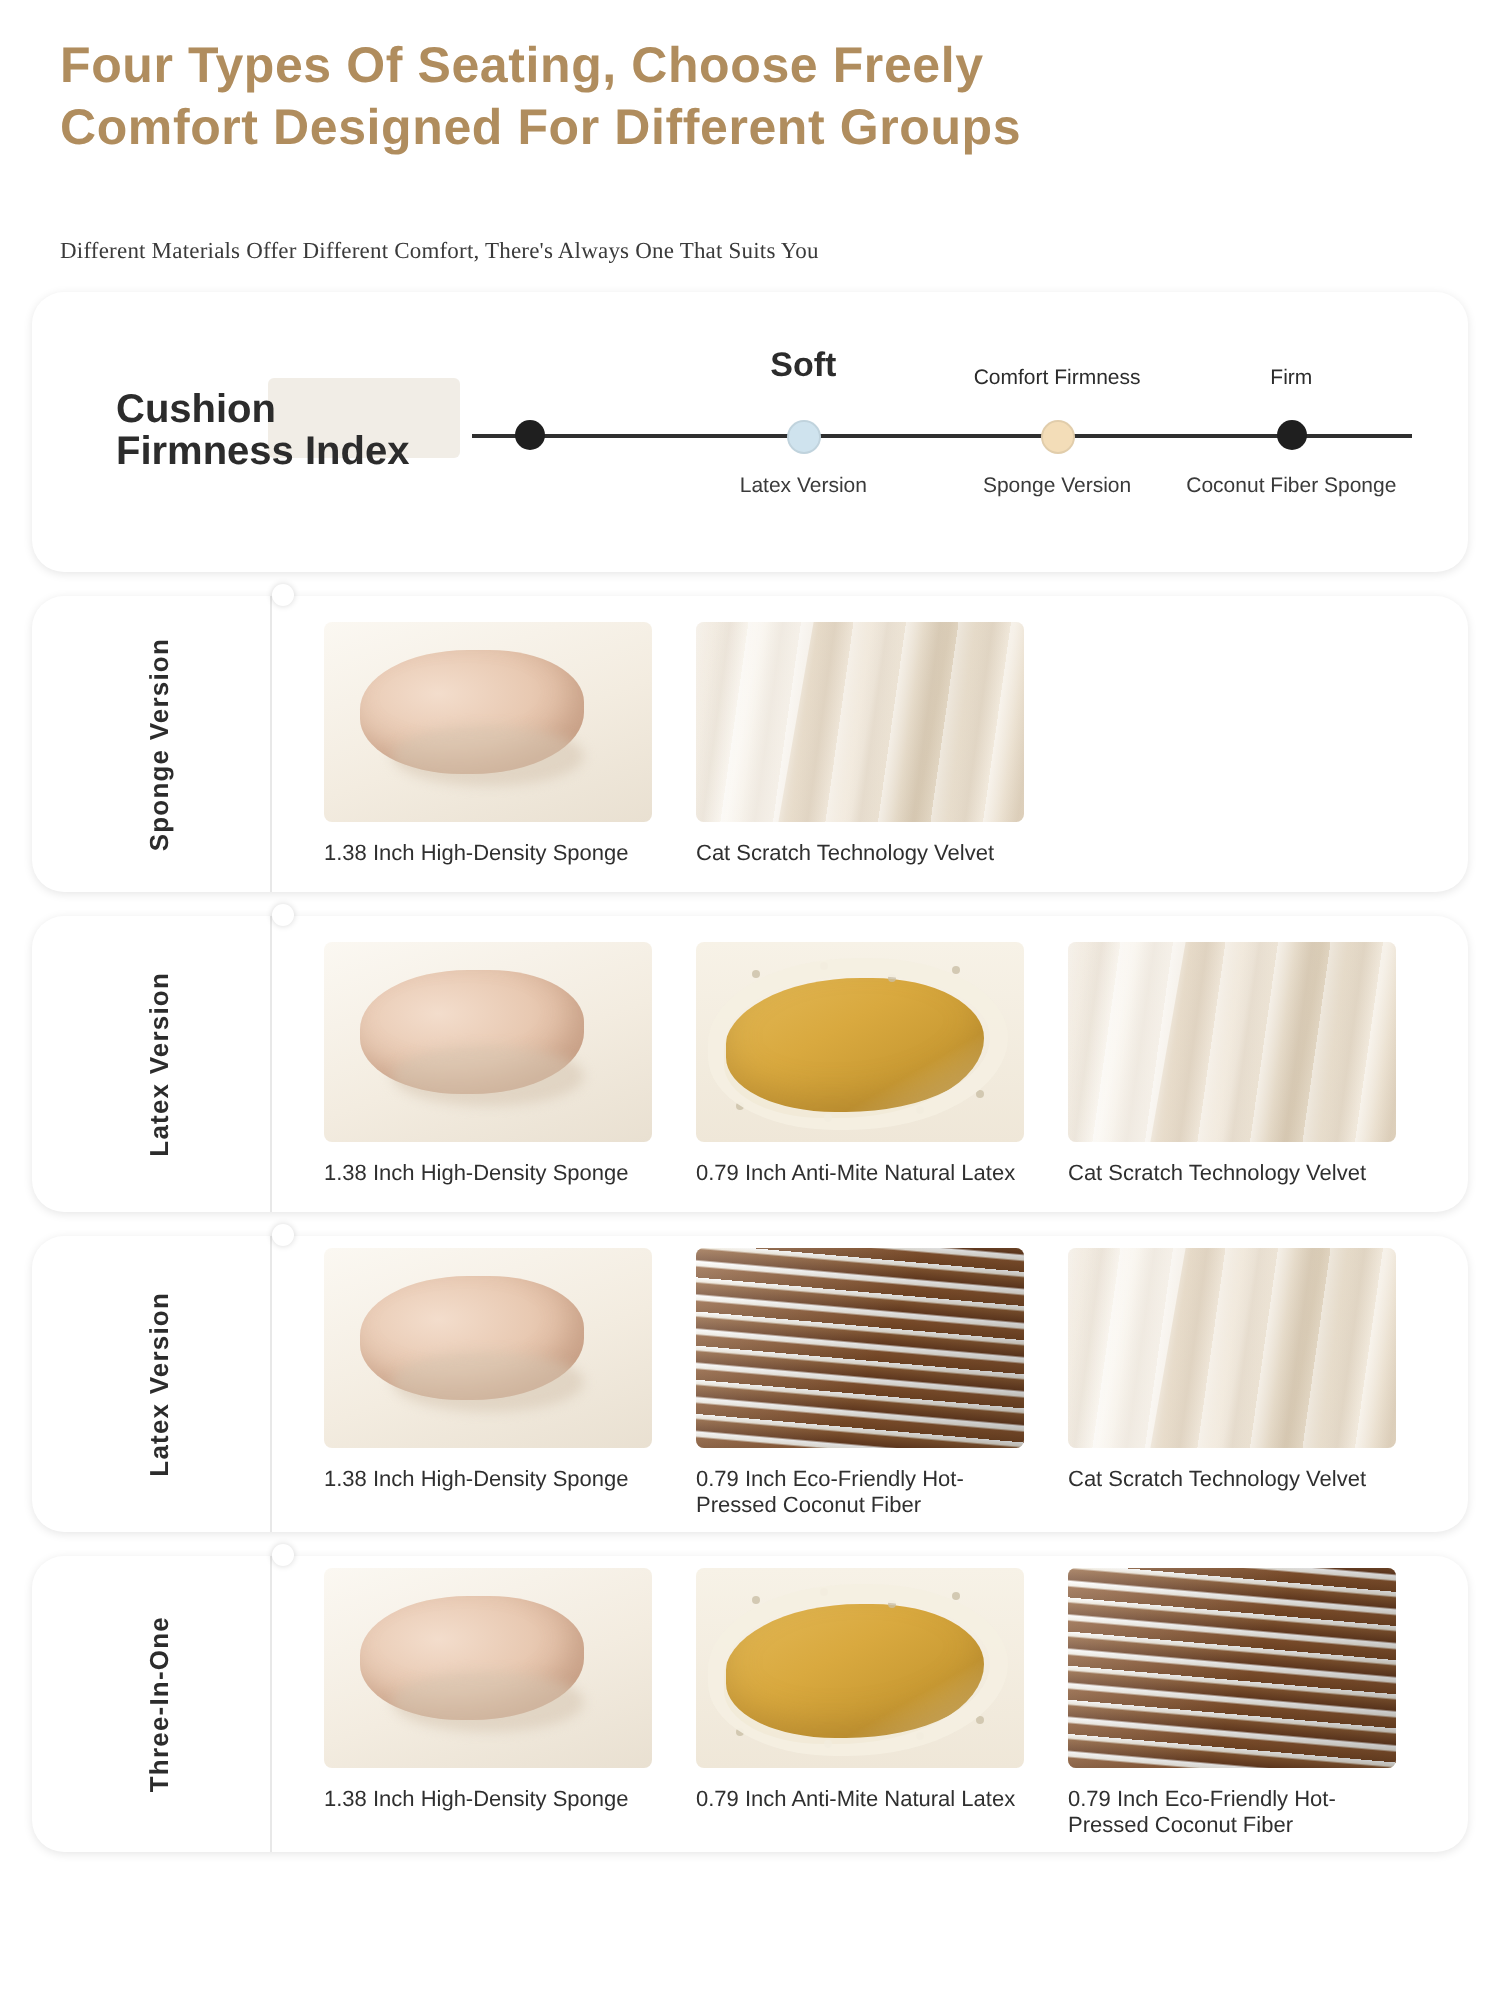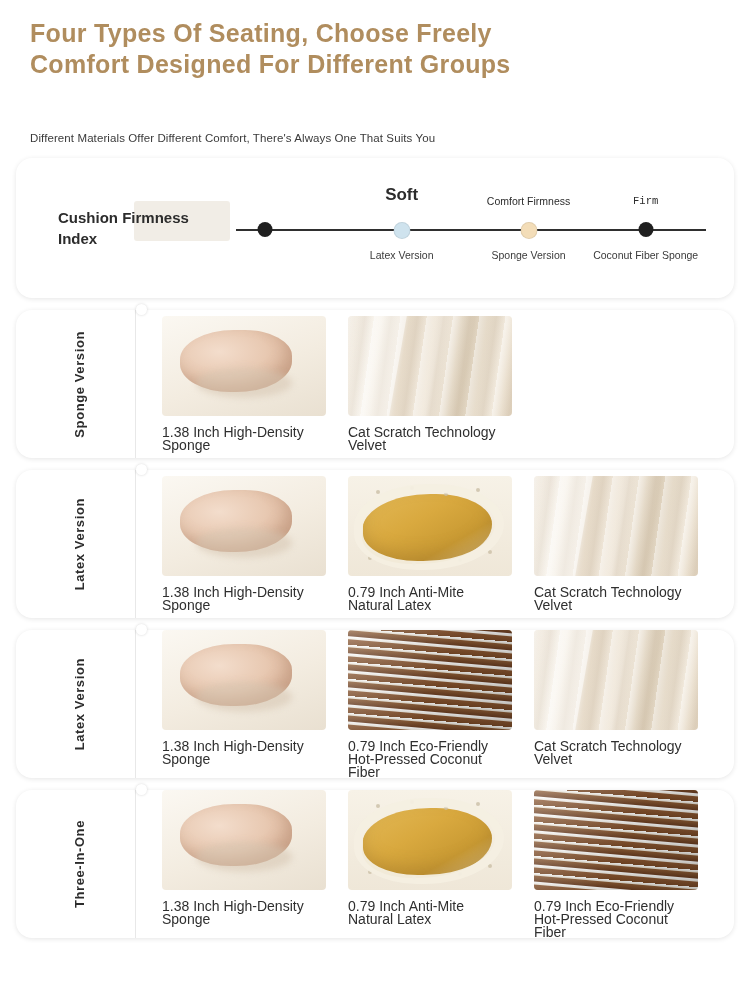--- a/index.html
+++ b/index.html
@@ -51,45 +51,46 @@
     position: absolute;
     left: 18px;
     top: 20px;
     width: 215px;
     height: 16px;
     background: rgba(208, 187, 160, 0.55);
     border-radius: 2px;
     z-index: -1;
   }
   .subhead {
-    margin-top: 16px;
+    margin-top: 4px;
     font-size: 11.5px;
     color: #3a3a3a;
     letter-spacing: 0.1px;
+    font-family: Liberation Serif, serif;
   }
 
   
   .card {
     background: #ffffff;
     border-radius: 16px;
     box-shadow: 0 1px 5px rgba(0,0,0,0.10);
     margin: 0 16px 12px 16px;
     position: relative;
   }
   .firmness-card {
     margin-top: 14px;
     height: 140px;
     display: flex;
     align-items: center;
     padding: 0 20px;
     box-sizing: border-box;
   }
   .firmness-title {
     width: 190px;
-    font-size: 15px;
+    font-size: 20px;
     font-weight: bold;
     color: #2c2c2c;
     line-height: 21px;
     padding-left: 22px;
     box-sizing: border-box;
     position: relative;
   }
   .firmness-title::after {
     content: "";
     position: absolute;
@@ -187,21 +188,21 @@
   }
   .swatch {
     width: 164px;
     height: 100px;
     border-radius: 4px;
     overflow: hidden;
     position: relative;
   }
   .tile-caption {
     margin-top: 10px;
-    font-size: 14px;
+    font-size: 11px;
     line-height: 13px;
     color: #2f2f2f;
   }
 
   
   .sw-foam {
     background: linear-gradient(160deg, #fbf8f2 0%, #f3ece0 55%, #e9e0d1 100%);
   }
   .sw-foam::before {
     content: "";
@@ -313,21 +314,21 @@
     <div class="scale-line"></div>
     <div id="scale-points">
         <div class="dot" style="left: 8%; background: rgb(31, 31, 31);"></div>
         <div class="dot" style="left: 36%; background: rgb(207, 227, 238); border: 1px solid rgba(0, 0, 0, 0.07);"></div>
         <div class="dot-label-top" style="left: 36%; font-size: 17px; font-weight: bold; color: rgb(44, 44, 44); top: 12px;">Soft</div>
         <div class="dot-label-bottom" style="left: 36%;">Latex Version</div>
         <div class="dot" style="left: 62%; background: rgb(243, 221, 184); border: 1px solid rgba(0, 0, 0, 0.07);"></div>
         <div class="dot-label-top" style="left: 62%; font-size: 10.5px; font-weight: normal; color: rgb(44, 44, 44); top: 22px;">Comfort Firmness</div>
         <div class="dot-label-bottom" style="left: 62%;">Sponge Version</div>
         <div class="dot" style="left: 86%; background: rgb(31, 31, 31);"></div>
-        <div class="dot-label-top" style="left: 86%; font-size: 10.5px; font-weight: normal; color: rgb(44, 44, 44); top: 22px; font-family: Liberation Mono, monospace;">Firm</div>
+        <div class="dot-label-top" style="left: 86%; font-size: 10.5px; font-weight: normal; color: rgb(44, 44, 44); top: 22px;">Firm</div>
         <div class="dot-label-bottom" style="left: 86%;">Coconut Fiber Sponge</div>
       </div>
   </div>
 </div>
 
 <div id="rows-container">
     <div class="card row-card">
       <div class="connector"></div>
       <div class="row-label">
         <span>Sponge Version</span>

